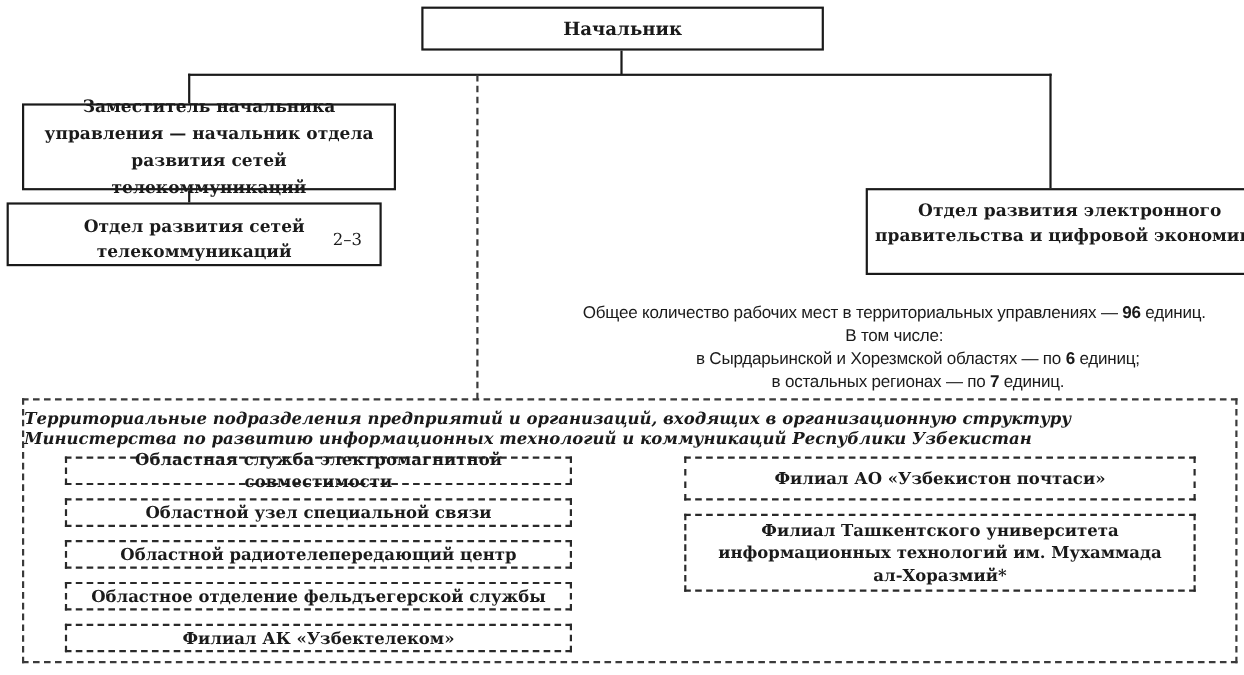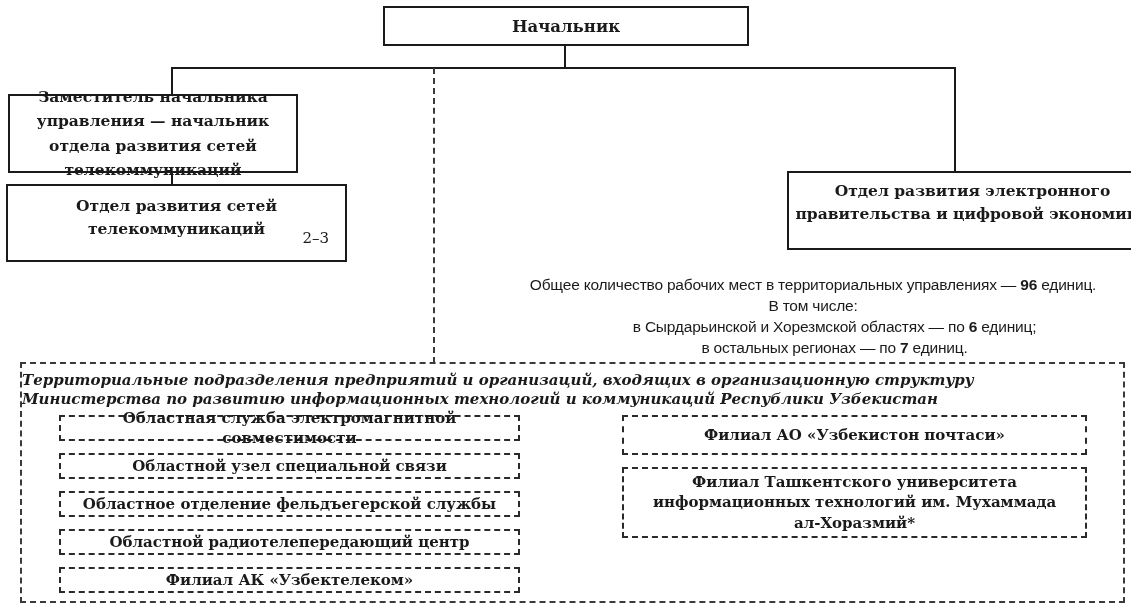--- a/index.html
+++ b/index.html
@@ -21,26 +21,26 @@
     text-align: center;
     font-weight: bold;
   }
   .box-chief {
     left: 383px; top: 6px; width: 366px; height: 40px;
     display: flex; align-items: center; justify-content: center;
     font-size: 16.5px;
     text-align: center;
   }
   .box-deputy {
-    left: 8px; top: 94px; width: 290px; height: 79px;
+    left: 20px; top: 94px; width: 340px; height: 79px;
     display: flex; align-items: center; justify-content: center;
     font-size: 15.5px; line-height: 1.55; padding: 6px 8px;
   }
   .box-dept {
-    left: 6px; top: 184px; width: 341px; height: 78px;
+    left: 6px; top: 184px; width: 341px; height: 58px;
     font-size: 15.5px; line-height: 1.5; padding-top: 8px;
   }
   .box-egov {
     left: 787px; top: 171px; width: 371px; height: 79px;
     font-size: 15.5px; line-height: 1.5; padding-top: 6px;
   }
   .dept-count {
     position: absolute;
     font-weight: normal;
     font-size: 15px;
@@ -145,22 +145,22 @@
     </div>
 
   <div class="territorial">
     <div class="terr-title">
       <div>Территориальные подразделения предприятий и организаций, входящих в организационную структуру</div>
       <div>Министерства по развитию информационных технологий и коммуникаций Республики Узбекистан</div>
     </div>
     <div class="units-col left">
         <div class="unit-box unit-box-0">Областная служба электромагнитной совместимости</div>
         <div class="unit-box unit-box-1">Областной узел специальной связи</div>
+        <div class="unit-box unit-box-2">Областной радиотелепередающий центр</div>
         <div class="unit-box unit-box-3">Областное отделение фельдъегерской службы</div>
-        <div class="unit-box unit-box-2">Областной радиотелепередающий центр</div>
         <div class="unit-box unit-box-4">Филиал АК «Узбектелеком»</div>
       </div>
     <div class="units-col right">
         <div class="unit-box unit-box-1">Филиал АО «Узбекистон почтаси»</div>
         <div class="unit-box unit-box-0">Филиал Ташкентского университета информационных технологий им. Мухаммада ал-Хоразмий*</div>
       </div>
   </div>
 
 </div>
 

